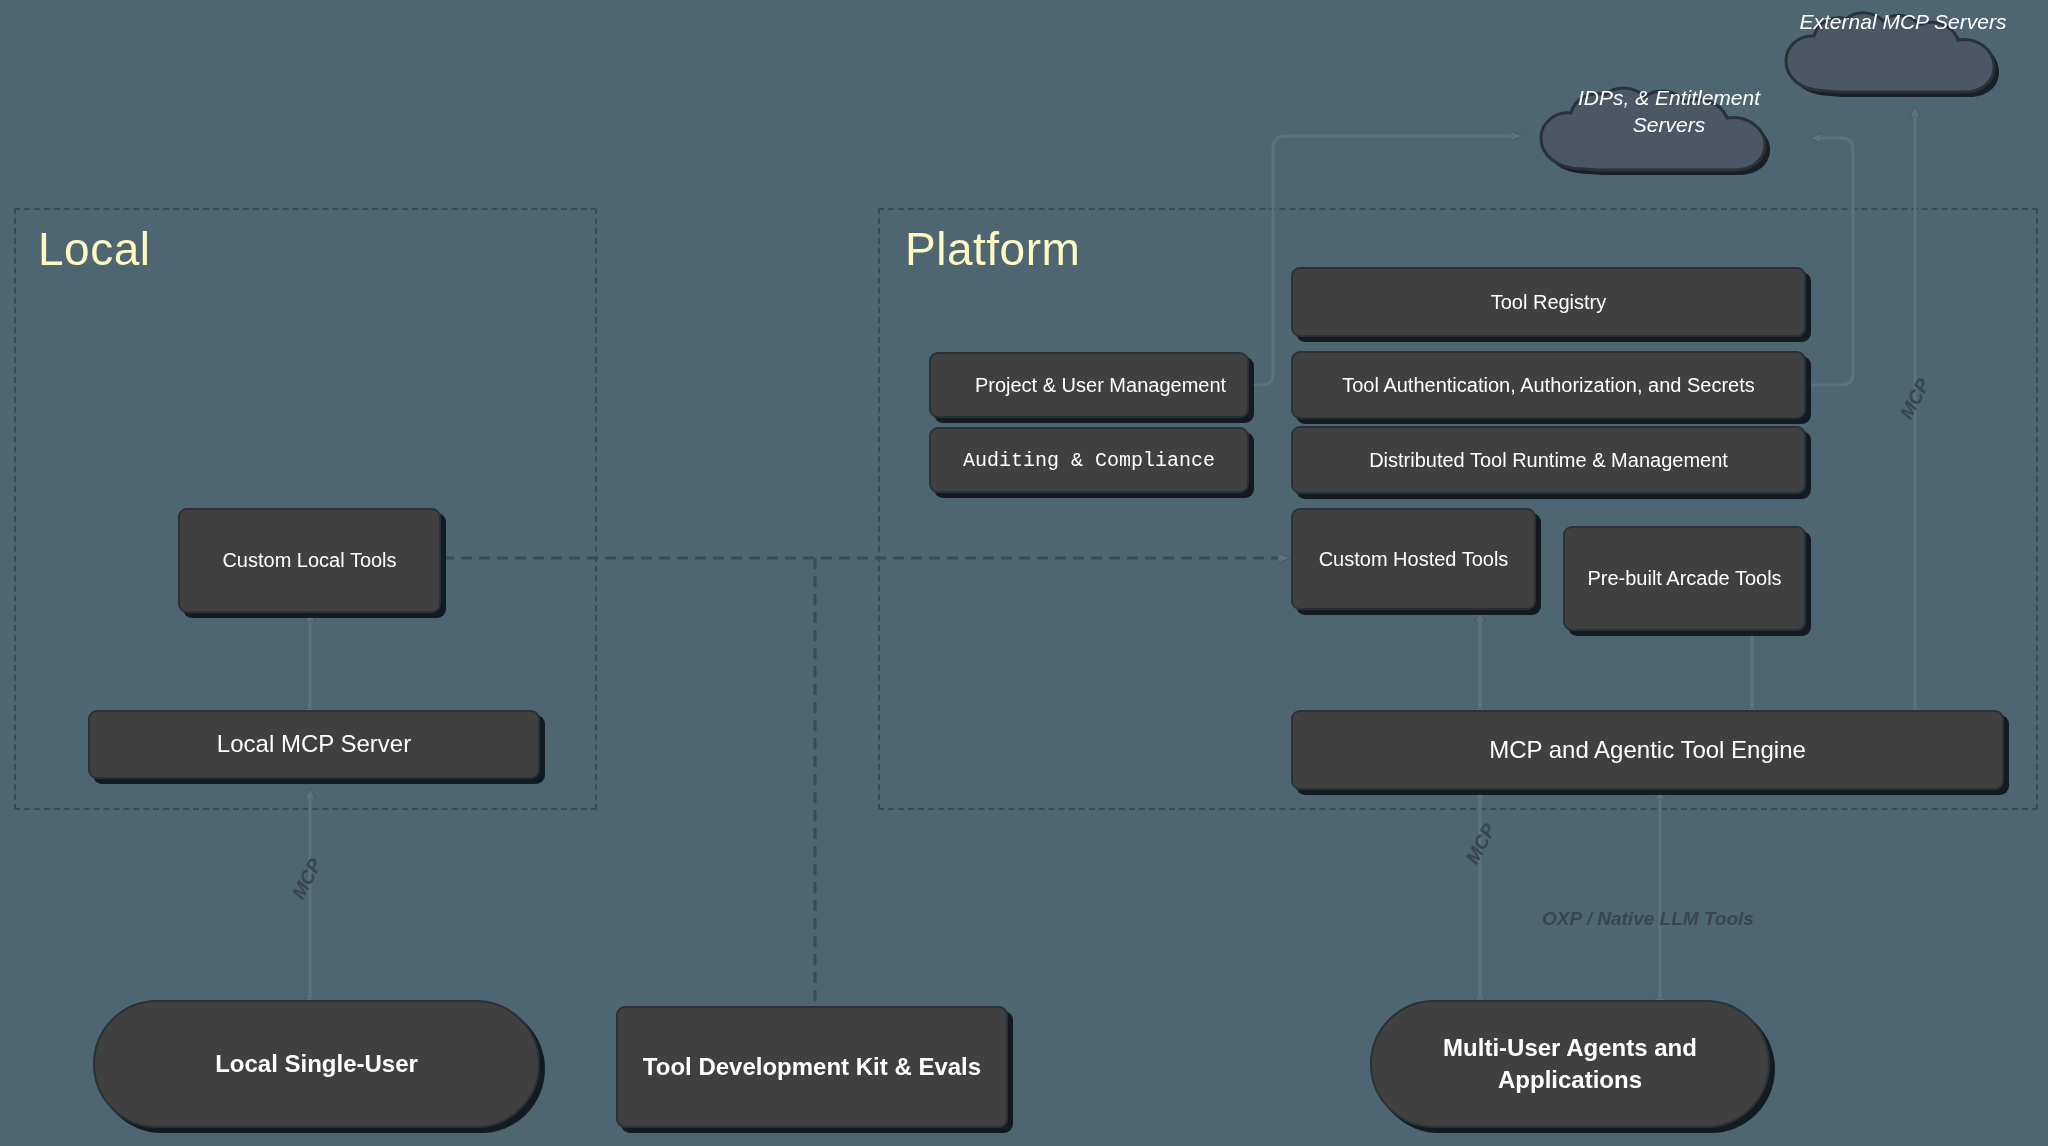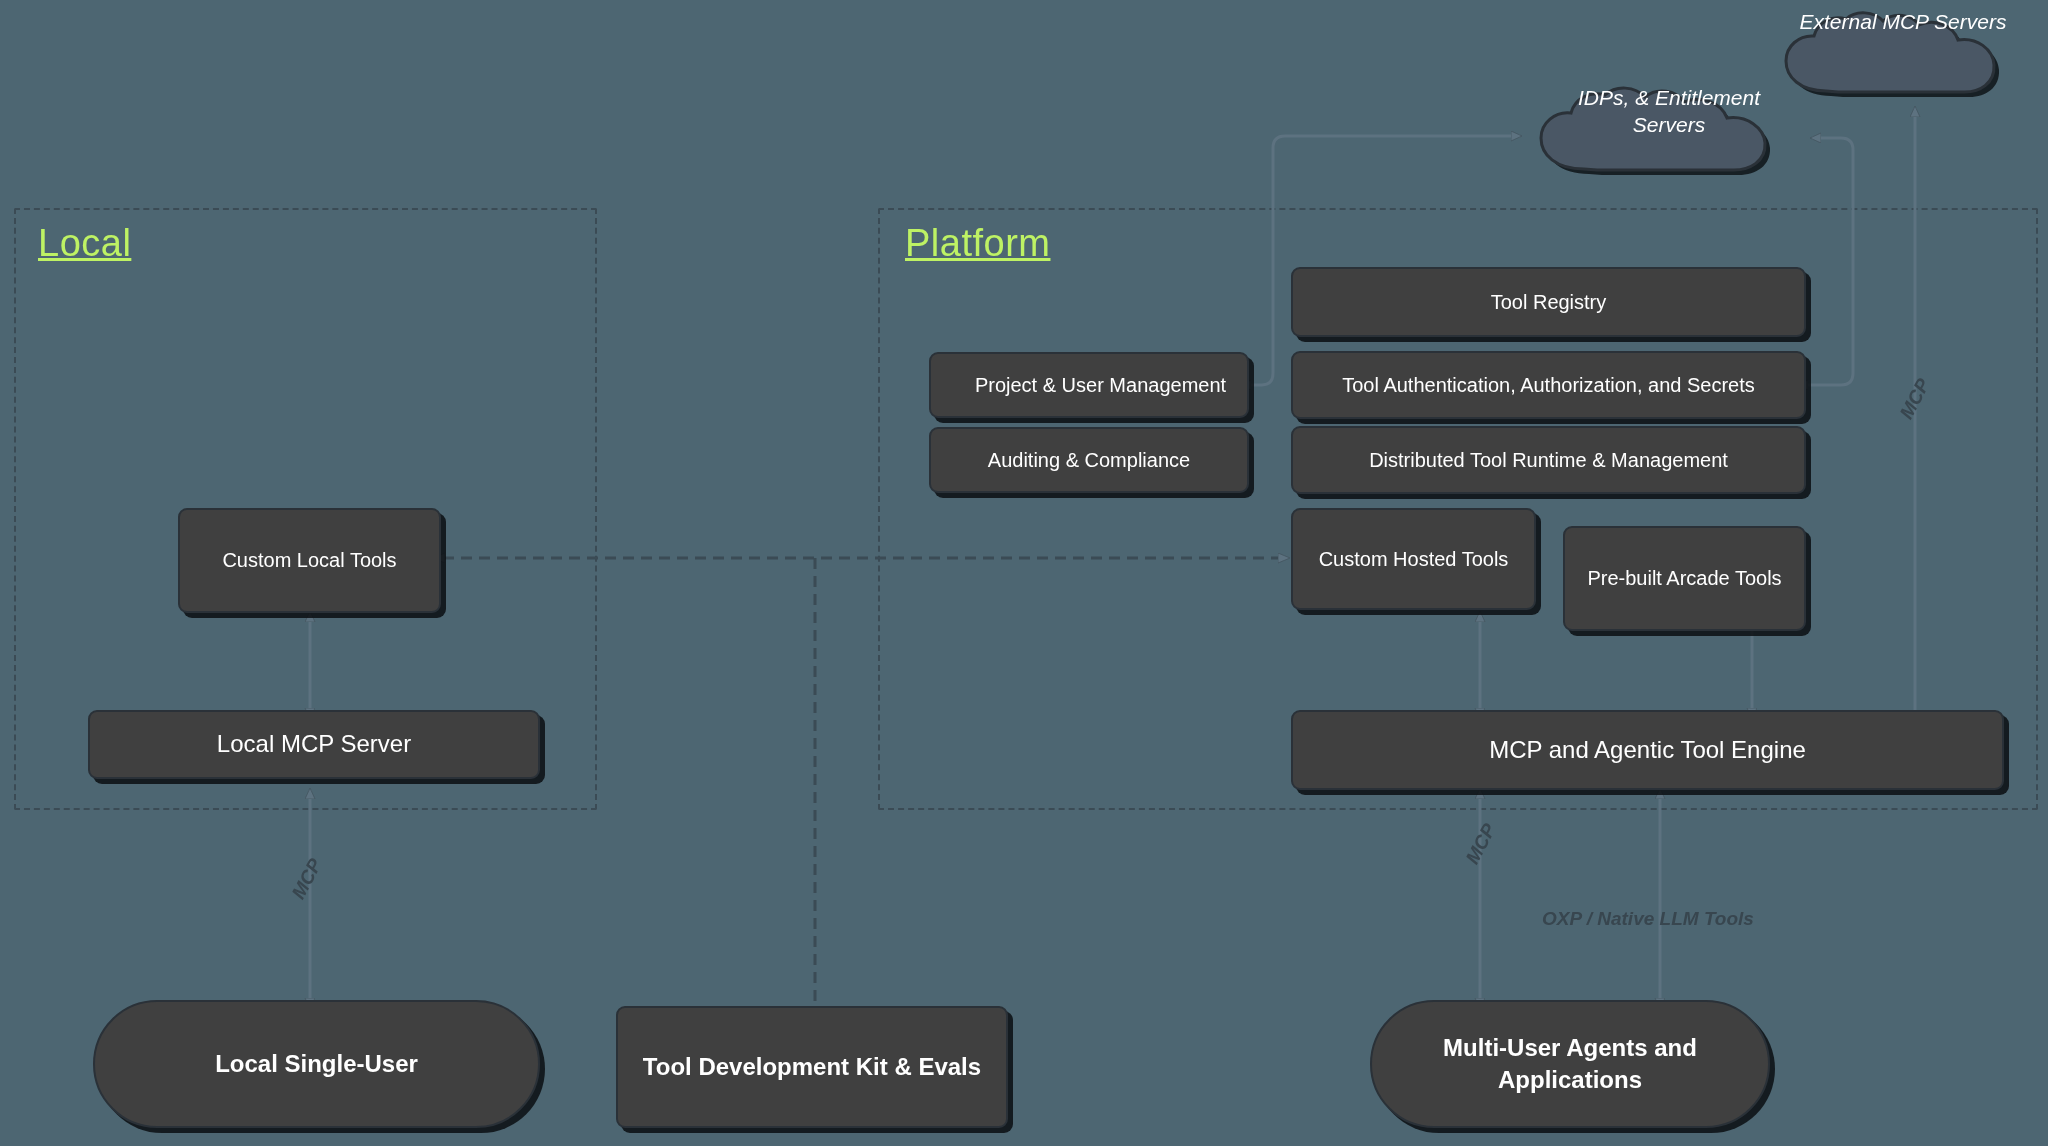--- a/index.html
+++ b/index.html
@@ -15,26 +15,25 @@
 
   
   .group{
     position:absolute;
     border:2.5px dashed #3b4b55;
     border-radius:2px;
     box-sizing:border-box;
   }
   .group-title{
     position:absolute;
-    font-size:38px;
+    font-size:46px;
     font-weight:400;
-    color:#bef264;
+    color:#fef9c3;
     letter-spacing:0.5px;
     white-space:nowrap;
-    text-decoration:underline;
   }
 
   
   .node{
     position:absolute;
     box-sizing:border-box;
     background:#404040;
     border:2.5px solid #2a3138;
     border-radius:9px;
     color:#ffffff;
@@ -142,21 +141,21 @@
 
   <div class="node lg" style="left:88px;top:710px;width:452px;height:69px;">Local MCP Server</div>
 
   <div class="node stadium" style="left:93px;top:1000px;width:447px;height:128px;flex-direction:column;">
     <span>Local Single-User</span>
   </div>
 
   <div class="node bold" style="left:616px;top:1006px;width:392px;height:122px;">Tool Development Kit &amp; Evals</div>
 
   <div class="node" style="left:929px;top:352px;width:320px;height:66px;padding-left:33px;">Project &amp; User Management</div>
-  <div class="node" style="left:929px;top:427px;width:320px;height:66px;">Auditing &amp; Compliance</div>
+  <div class="node" style="left:929px;top:427px;width:320px;height:66px;font-family:Liberation Mono, monospace;">Auditing &amp; Compliance</div>
 
   <div class="node" style="left:1291px;top:267px;width:515px;height:70px;">Tool Registry</div>
   <div class="node" style="left:1291px;top:351px;width:515px;height:68px;">Tool Authentication, Authorization, and Secrets</div>
   <div class="node" style="left:1291px;top:426px;width:515px;height:68px;">Distributed Tool Runtime &amp; Management</div>
 
   <div class="node" style="left:1291px;top:508px;width:245px;height:102px;">Custom Hosted Tools</div>
   <div class="node" style="left:1563px;top:526px;width:243px;height:105px;">Pre-built Arcade Tools</div>
 
   <div class="node lg" style="left:1291px;top:710px;width:713px;height:80px;">MCP and Agentic Tool Engine</div>
 

